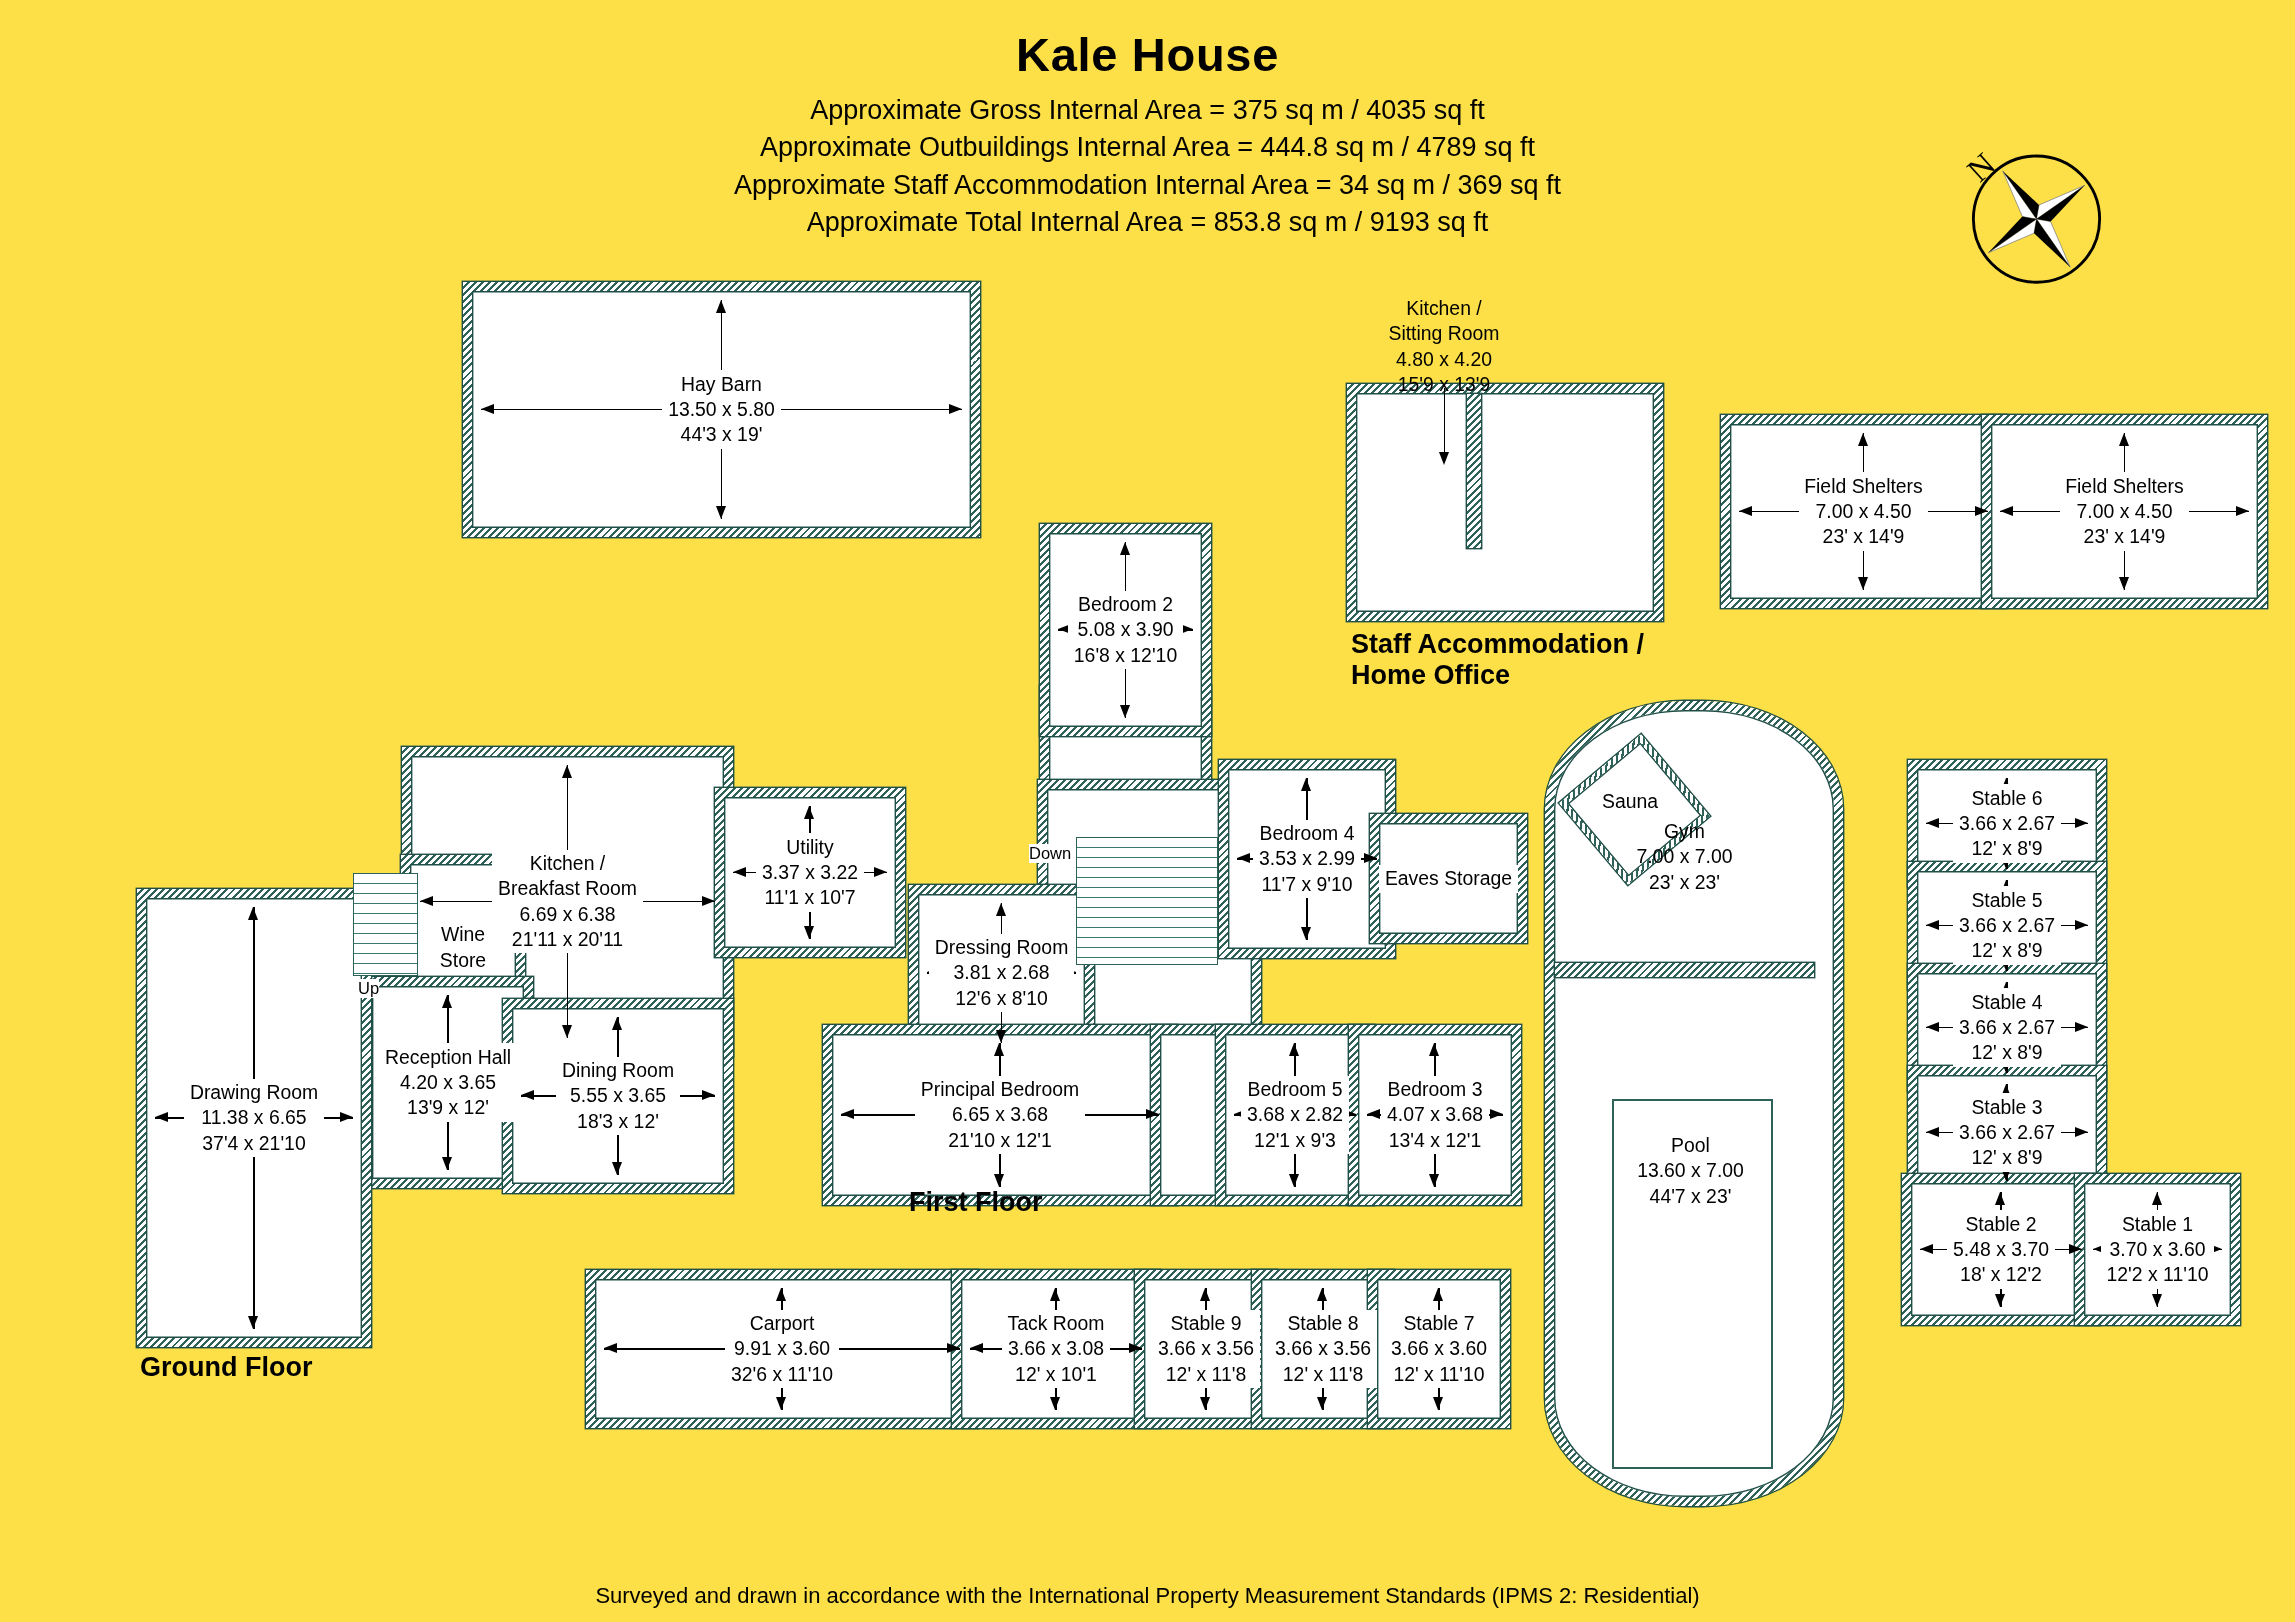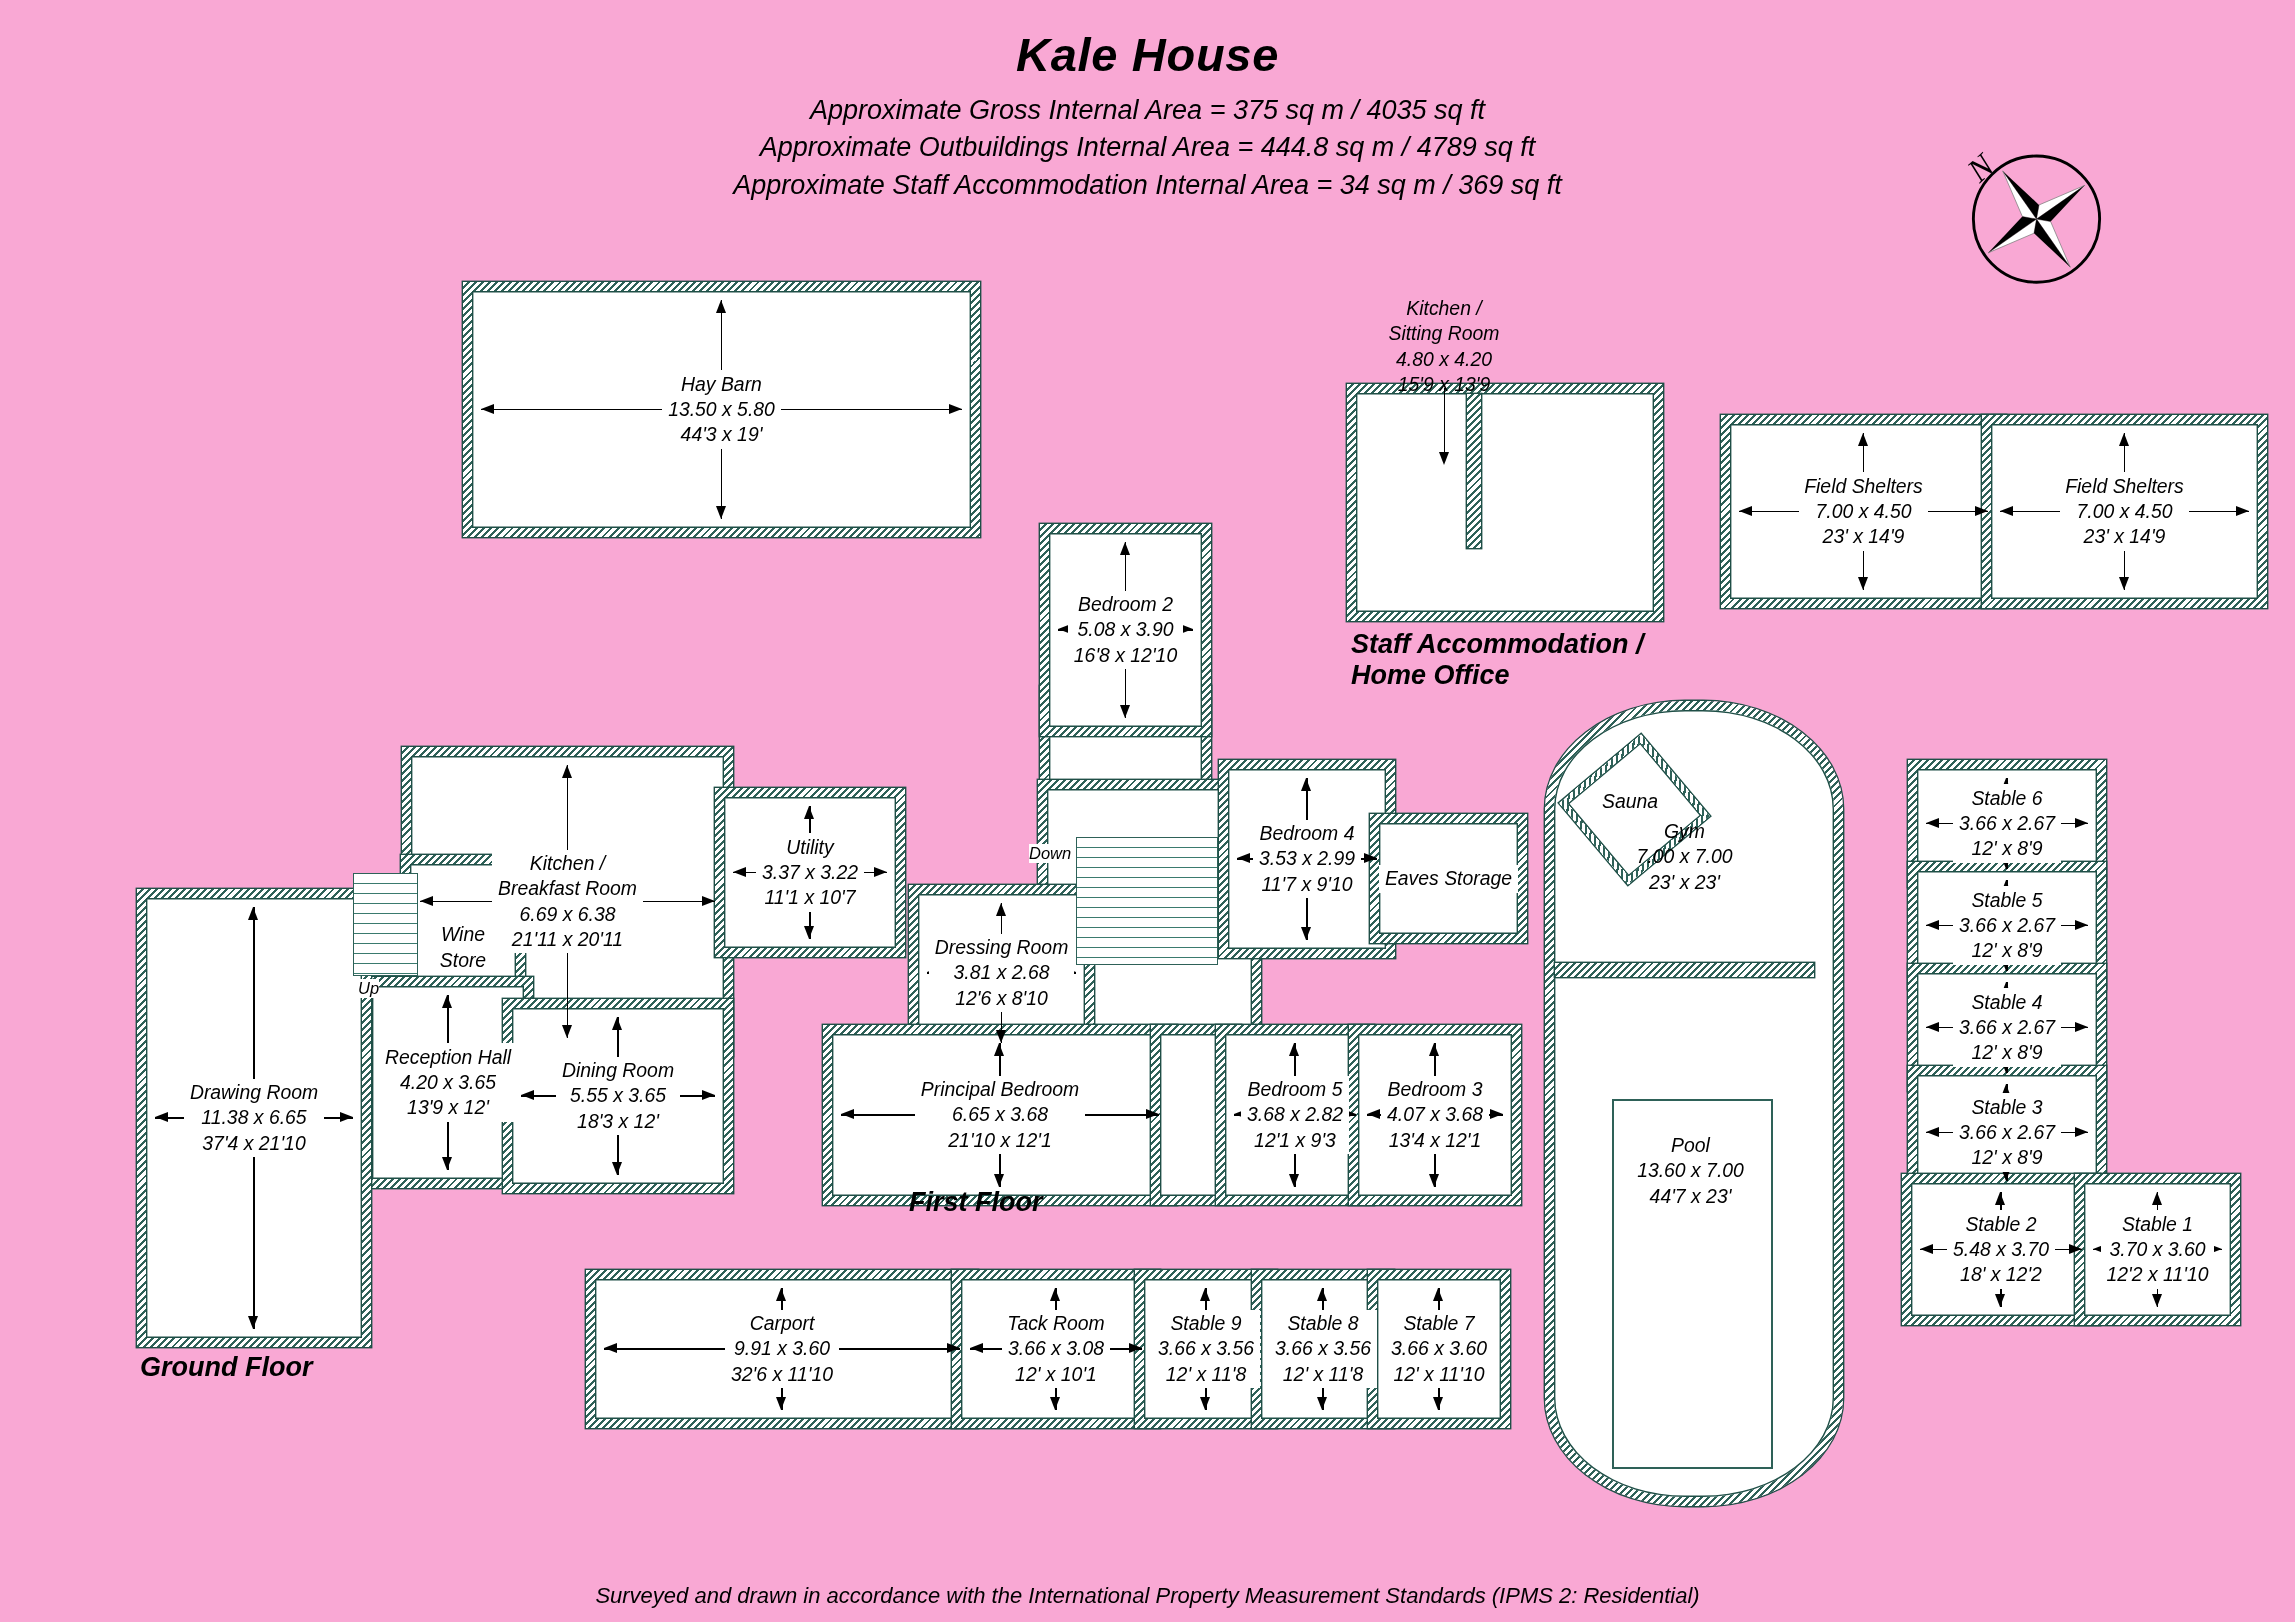--- a/index.html
+++ b/index.html
@@ -1,17 +1,17 @@
 <!DOCTYPE html>
 <html style="font-size:11.5px"><head>
 <meta charset="utf-8">
 <style>
   html,body{margin:0;padding:0;background:#fff;}
   body{width:2295px;height:1622px;position:relative;font-family:"Liberation Sans",sans-serif;color:#000;}
-  .canvas{position:absolute;inset:0;background:#f9a8d4;overflow:hidden;font-style:italic;}
+  .canvas{position:absolute;inset:0;background:#fde047;overflow:hidden;}
 
   
   .room{
     position:absolute;
     border:9.3px solid transparent;
     background:
       linear-gradient(#fff,#fff) padding-box,
       repeating-linear-gradient(135deg,#ffffff 0 2.9px,#2e6158 2.9px 5px) border-box;
     box-shadow:0 0 0 1.4px #1f4f47, inset 0 0 0 1.4px #1f4f47;
     display:flex;align-items:center;justify-content:center;
@@ -50,20 +50,21 @@
 </head>
 <body>
 
 <div class="canvas">
 
   <div class="titleblock">
     <h1>Kale House</h1>
     <div class="arealine">Approximate Gross Internal Area = 375 sq m / 4035 sq ft</div>
     <div class="arealine">Approximate Outbuildings Internal Area = 444.8 sq m / 4789 sq ft</div>
     <div class="arealine">Approximate Staff Accommodation Internal Area = 34 sq m / 369 sq ft</div>
+    <div class="arealine">Approximate Total Internal Area = 853.8 sq m / 9193 sq ft</div>
   </div>
 
   <svg width="165" height="165" style="position:absolute;left:1954px;top:133px;z-index:5" viewBox="0 0 230 230">
     <circle cx="115" cy="120" r="88" fill="none" stroke="#000" stroke-width="4"></circle>
     <polygon points="115,120 67.9,52.8 95.3,116.5" fill="#fff" stroke="#777" stroke-width="1"></polygon>
     <polygon points="115,120 182.2,73 118.5,100.3" fill="#fff" stroke="#777" stroke-width="1"></polygon>
     <polygon points="115,120 162.1,187.2 134.7,123.5" fill="#fff" stroke="#777" stroke-width="1"></polygon>
     <polygon points="115,120 47.8,167 111.5,139.7" fill="#fff" stroke="#777" stroke-width="1"></polygon>
     <polygon points="115,120 67.9,52.8 118.5,100.3" fill="#000"></polygon>
     <polygon points="115,120 182.2,73 134.7,123.5" fill="#000"></polygon>

